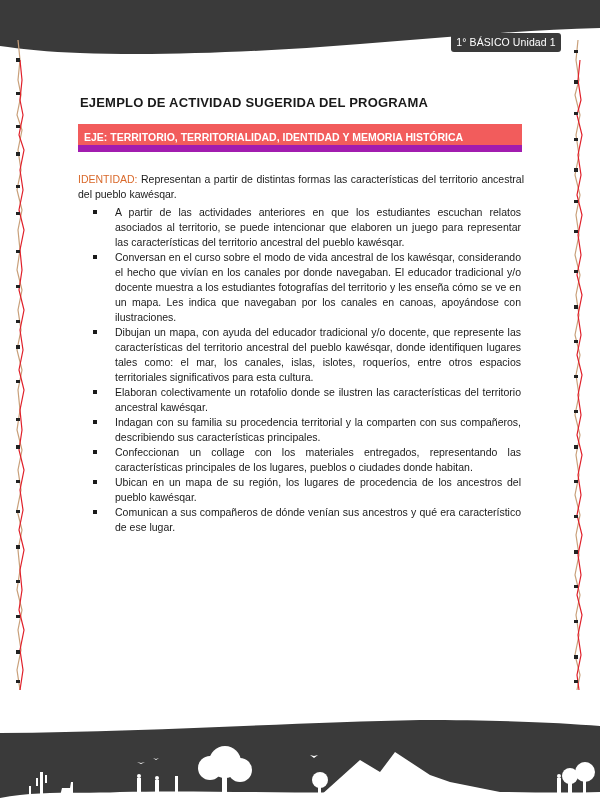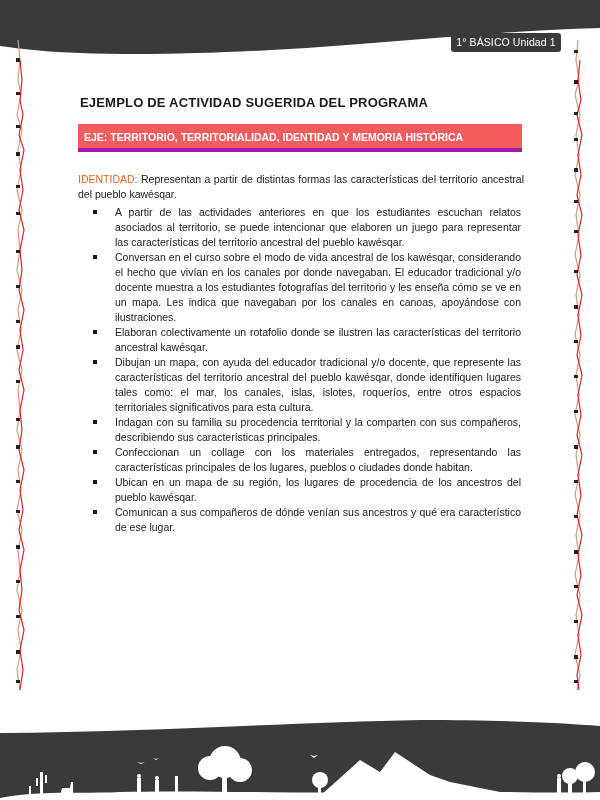--- a/index.html
+++ b/index.html
@@ -69,21 +69,21 @@
       top: 124px;
       width: 444px;
       height: 28px;
       background: #f25c5c;
       color: #ffffff;
       font-weight: bold;
       font-size: 10.5px;
       line-height: 26px;
       padding-left: 6px;
       box-sizing: border-box;
-      border-bottom: 4px solid #a21caf;
+      border-bottom: 7px solid #a21caf;
     }
     .content {
       position: absolute;
       left: 78px;
       top: 172px;
       width: 446px;
       font-size: 10.5px;
       line-height: 15px;
       color: #1a1a1a;
     }
@@ -190,22 +190,22 @@
 
 <div class="axis-banner">EJE: TERRITORIO, TERRITORIALIDAD, IDENTIDAD Y MEMORIA HISTÓRICA</div>
 
 <div class="content">
   <p class="activity"><span class="activity-label">IDENTIDAD:</span><span> Representan a partir de distintas formas las características del territorio ancestral del pueblo kawésqar.</span></p>
 
 
   <ul class="examples">
     <li><span class="bullet"></span><span>A partir de las actividades anteriores en que los estudiantes escuchan relatos asociados al territorio, se puede intencionar que elaboren un juego para representar las características del territorio ancestral del pueblo kawésqar.</span></li>
     <li><span class="bullet"></span><span>Conversan en el curso sobre el modo de vida ancestral de los kawésqar, considerando el hecho que vivían en los canales por donde navegaban. El educador tradicional y/o docente muestra a los estudiantes fotografías del territorio y les enseña cómo se ve en un mapa. Les indica que navegaban por los canales en canoas, apoyándose con ilustraciones.</span></li>
+    <li><span class="bullet"></span><span>Dibujan un mapa, con ayuda del educador tradicional y/o docente, que represente las características del territorio ancestral del pueblo kawésqar, donde identifiquen lugares tales como: el mar, los canales, islas, islotes, roqueríos, entre otros espacios territoriales significativos para esta cultura.</span></li>
     <li><span class="bullet"></span><span>Elaboran colectivamente un rotafolio donde se ilustren las características del territorio ancestral kawésqar.</span></li>
-    <li><span class="bullet"></span><span>Dibujan un mapa, con ayuda del educador tradicional y/o docente, que represente las características del territorio ancestral del pueblo kawésqar, donde identifiquen lugares tales como: el mar, los canales, islas, islotes, roqueríos, entre otros espacios territoriales significativos para esta cultura.</span></li>
     <li><span class="bullet"></span><span>Indagan con su familia su procedencia territorial y la comparten con sus compañeros, describiendo sus características principales.</span></li>
     <li><span class="bullet"></span><span>Confeccionan un collage con los materiales entregados, representando las características principales de los lugares, pueblos o ciudades donde habitan.</span></li>
     <li><span class="bullet"></span></li>
     <li><span class="bullet"></span><span>Ubican en un mapa de su región, los lugares de procedencia de los ancestros del pueblo kawésqar.</span></li>
     <li><span class="bullet"></span><span>Comunican a sus compañeros de dónde venían sus ancestros y qué era característico de ese lugar.</span></li>
   </ul>
 </div>
 
 <svg class="footer-wave" viewBox="0 0 600 80" preserveAspectRatio="none">
   <path d="M0,13 C150,12 300,2 420,0 C500,0 560,3 600,6 V80 H0 Z" fill="#3a3a3a"></path>

